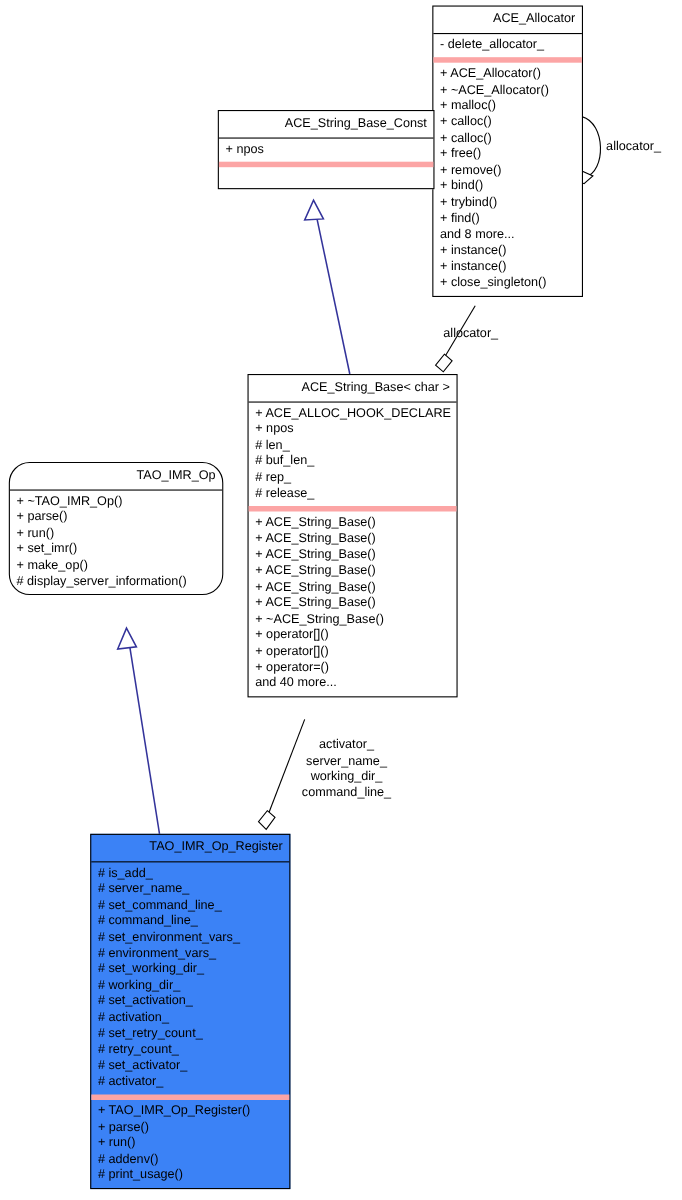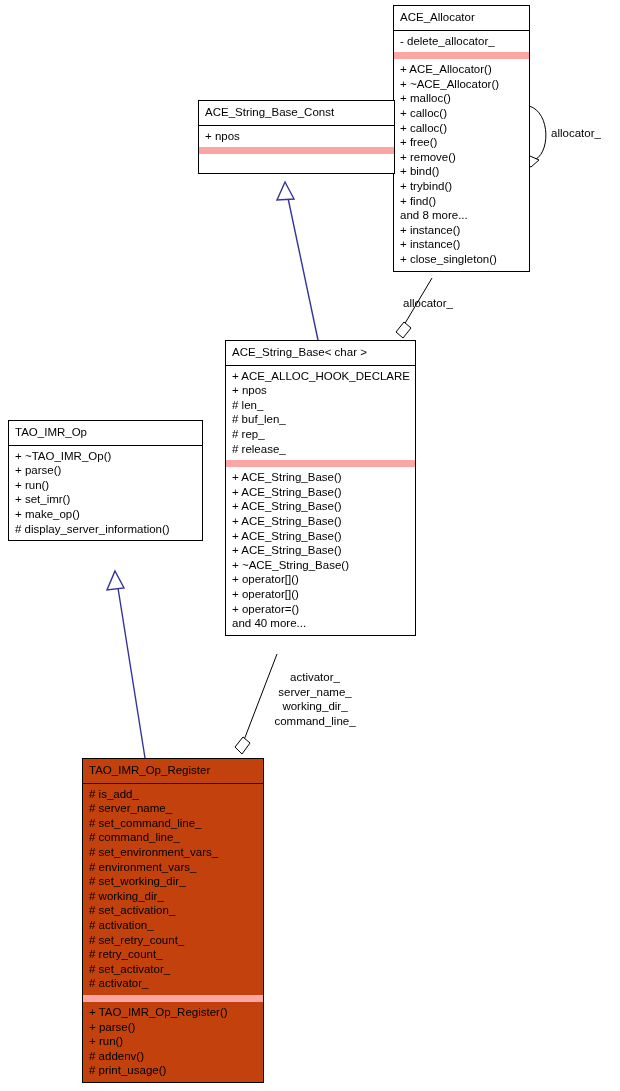--- a/index.html
+++ b/index.html
@@ -23,32 +23,32 @@
   .uml-box {
     position: absolute;
     box-sizing: border-box;
     border: 1px solid #000000;
     background: #ffffff;
     font-size: 11.5px;
     line-height: 14.6px;
     color: #000000;
   }
   .uml-box.shaded {
-    background: #c2410c;
+    background: #3b82f6;
   }
   .uml-title {
-    text-align: left;
+    text-align: right;
     padding: 4px 6px 5px 6px;
     border-bottom: 1px solid #000000;
     white-space: nowrap;
     font-size: 11.5px;
   }
   .uml-compartment {
     padding: 3px 5px 4px 5px;
-    border-bottom: 7px solid #fca5a5;
+    border-bottom: 5px solid #fca5a5;
   }
   .uml-compartment.last {
     border-bottom: none;
   }
   .uml-compartment.empty {
     height: 19px;
     padding: 0;
   }
   .uml-row {
     white-space: nowrap;
@@ -165,21 +165,21 @@
       <div class="uml-row">+ ACE_String_Base()</div>
       <div class="uml-row">+ ACE_String_Base()</div>
       <div class="uml-row">+ ~ACE_String_Base()</div>
       <div class="uml-row">+ operator[]()</div>
       <div class="uml-row">+ operator[]()</div>
       <div class="uml-row">+ operator=()</div>
       <div class="uml-row">and 40 more...</div>
     </div>
   </div>
 
-  <div class="uml-box" style="left:8px; top:420px; width:195px;">
+  <div class="uml-box" style="left:8px; top:420px; width:195px;border-radius:19px;">
     <div class="uml-title">TAO_IMR_Op</div>
     <div class="uml-compartment last">
       <div class="uml-row">+ ~TAO_IMR_Op()</div>
       <div class="uml-row">+ parse()</div>
       <div class="uml-row">+ run()</div>
       <div class="uml-row">+ set_imr()</div>
       <div class="uml-row">+ make_op()</div>
       <div class="uml-row"># display_server_information()</div>
     </div>
   </div>

